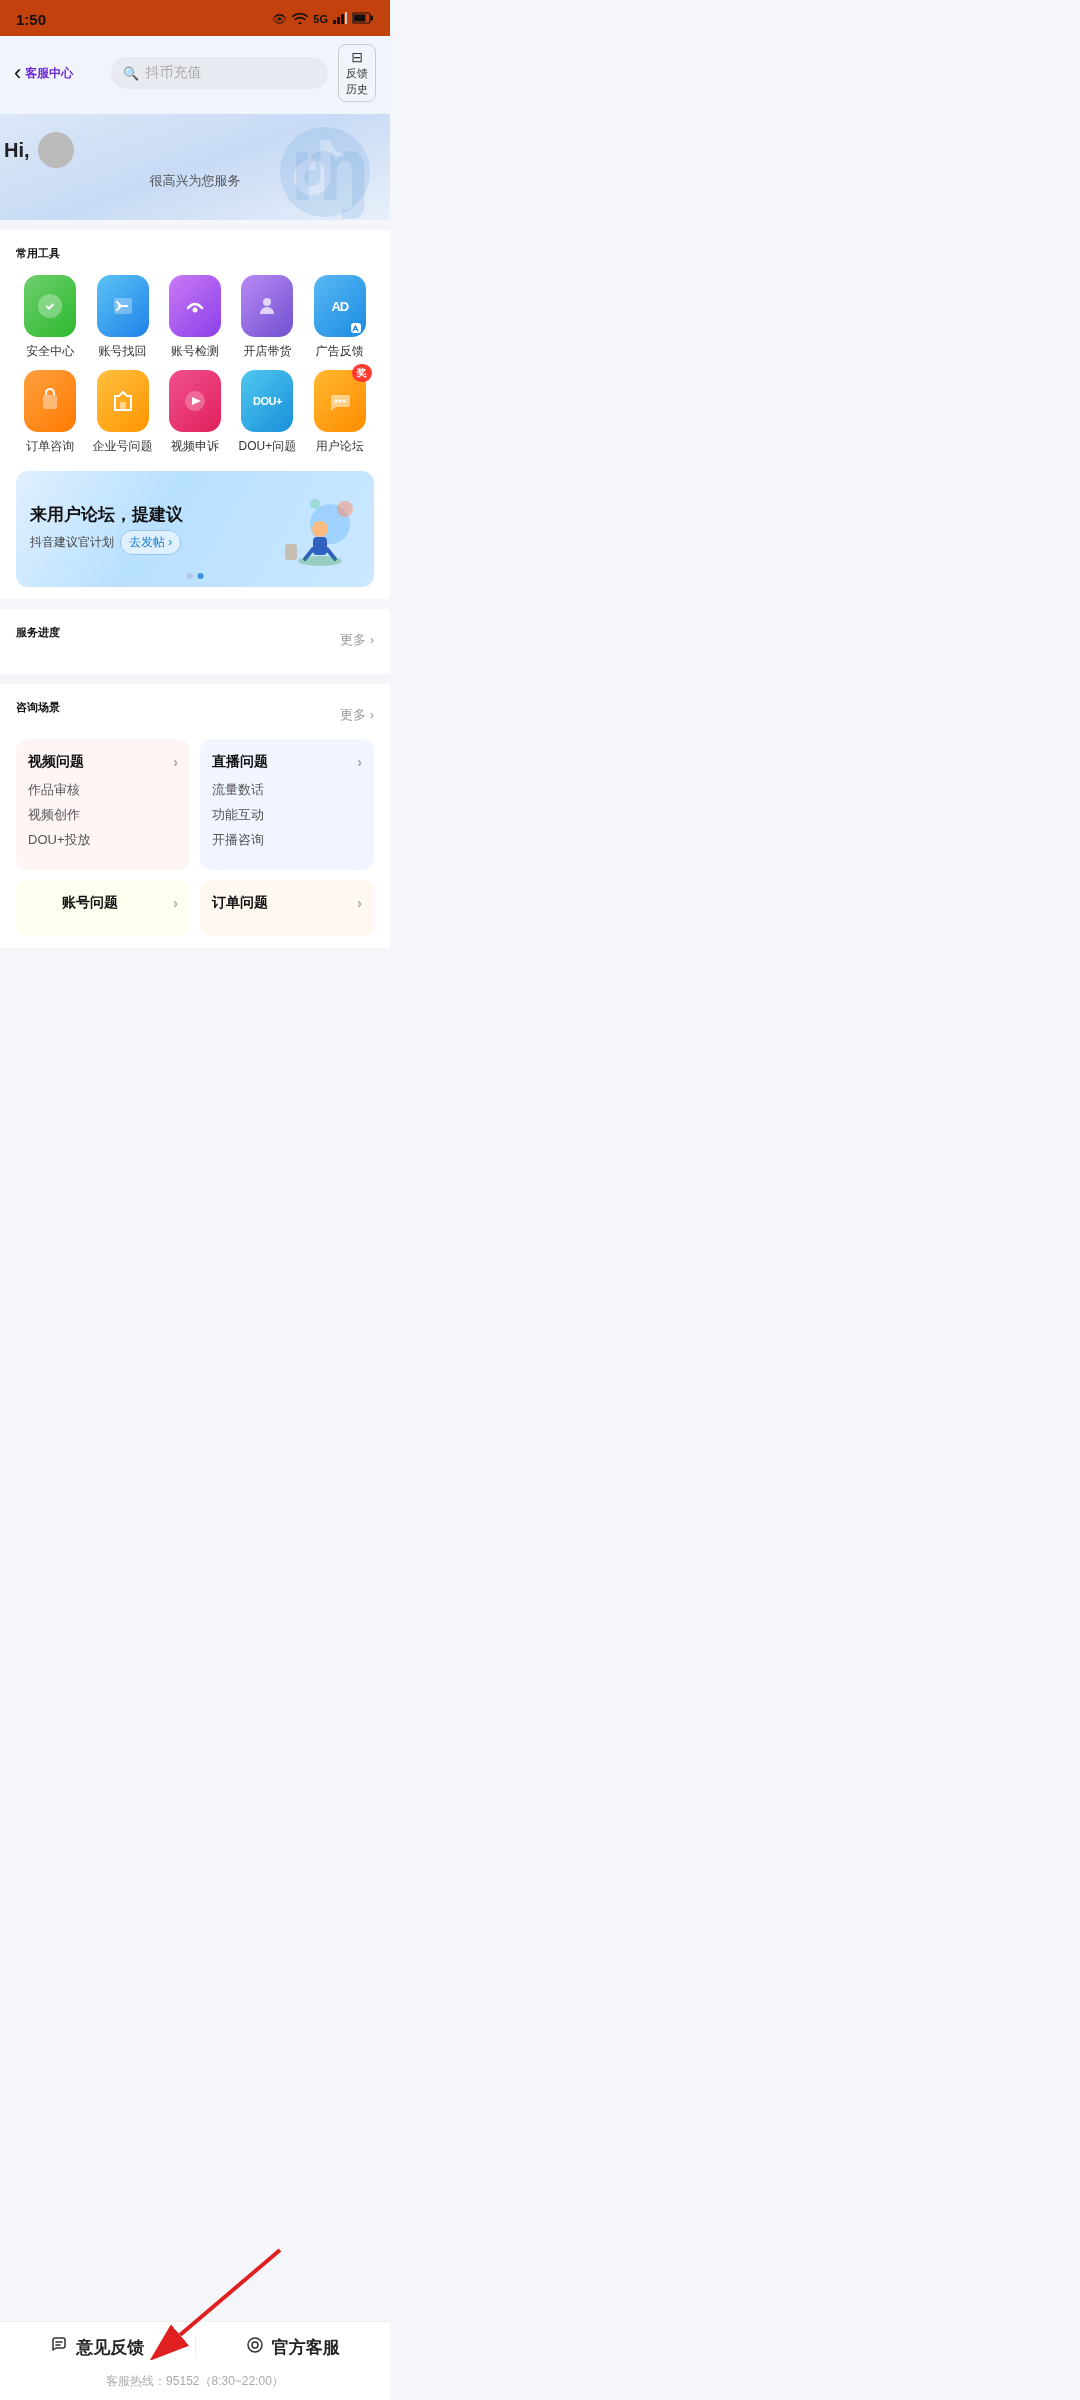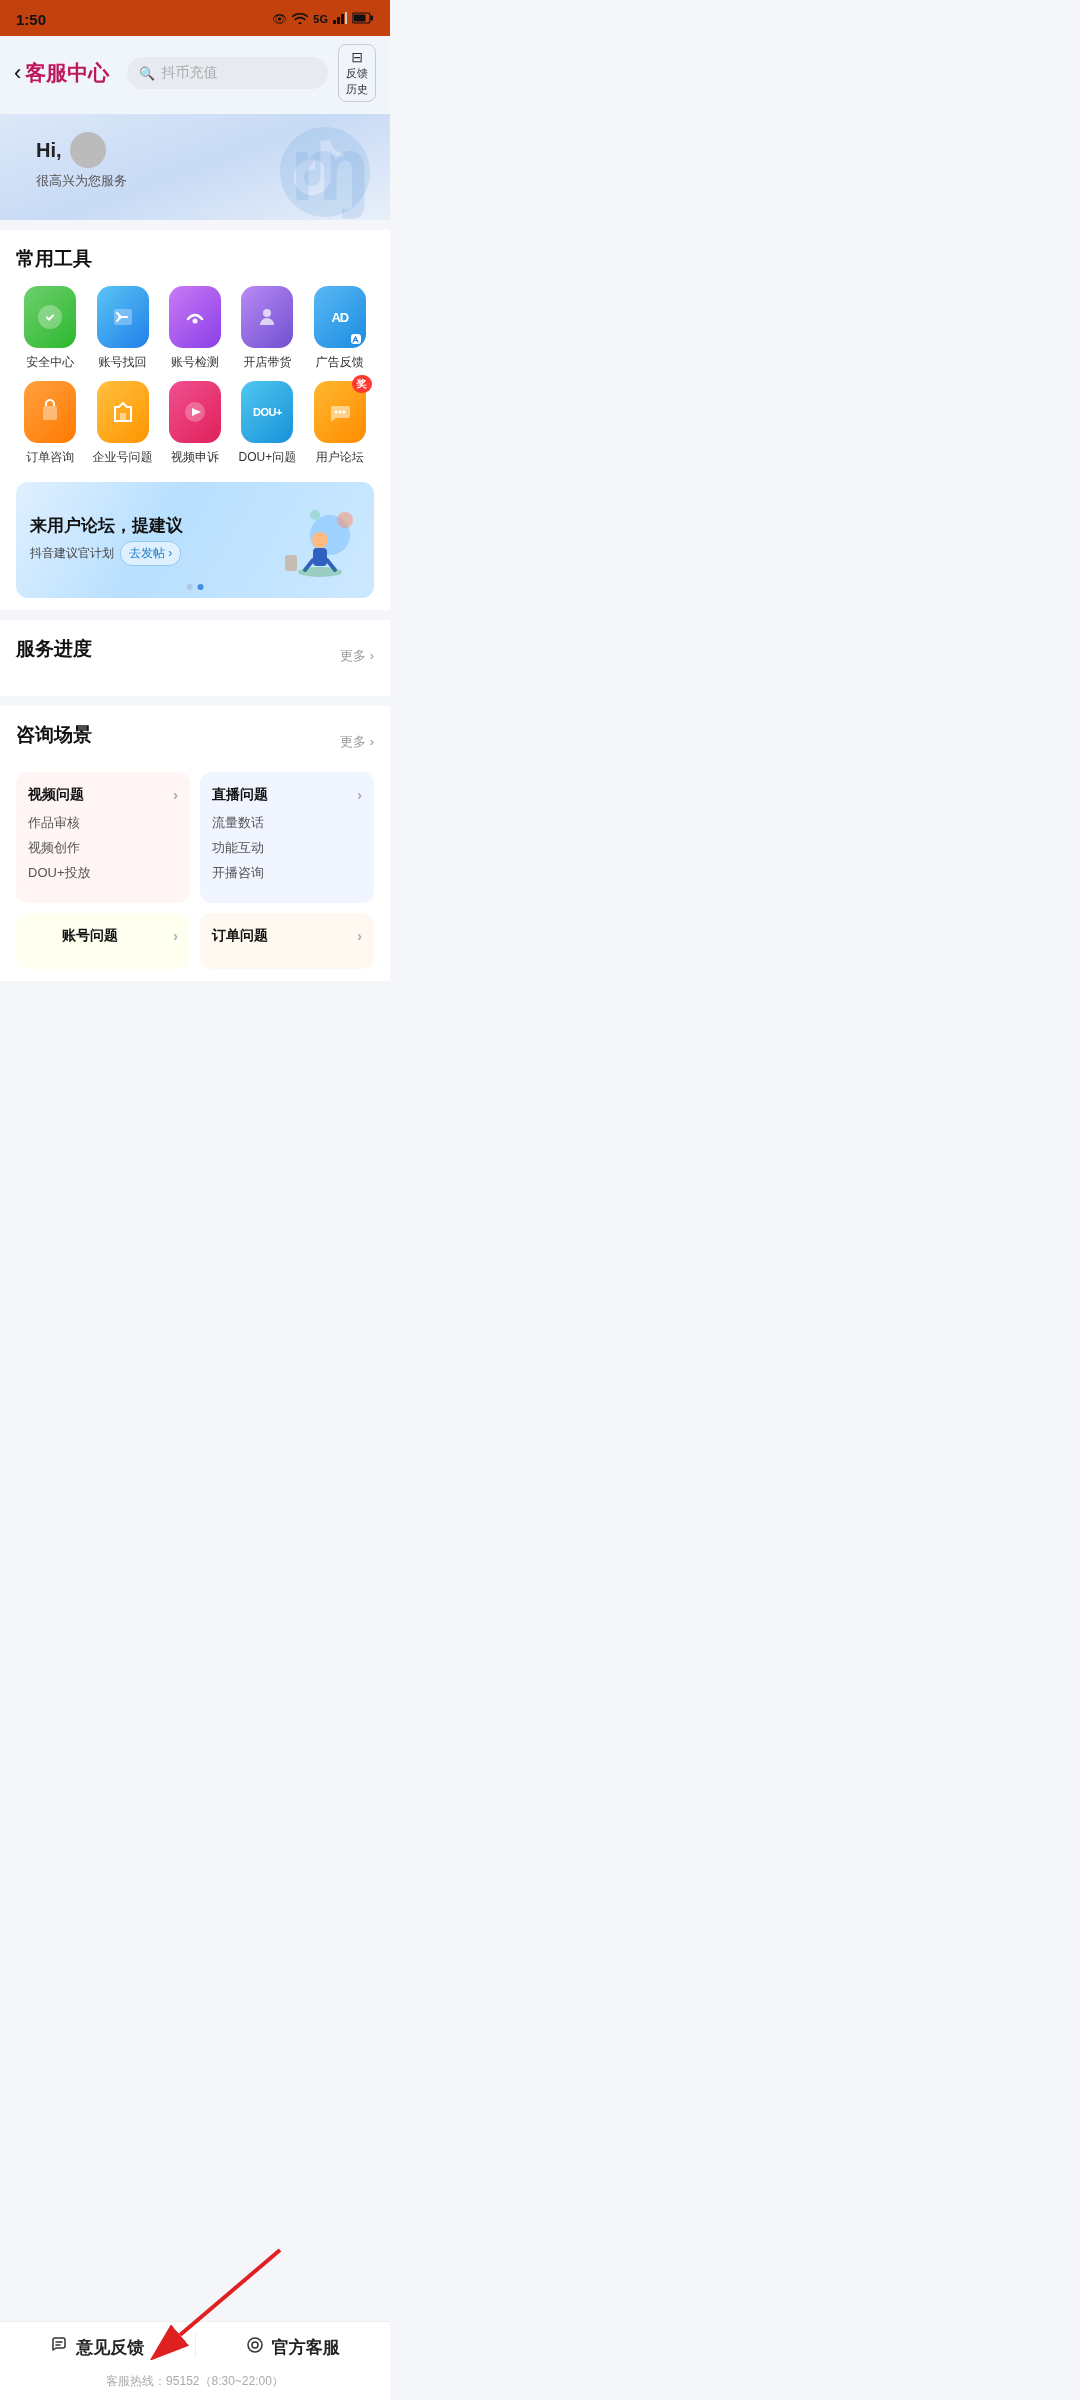--- a/index.html
+++ b/index.html
@@ -45,24 +45,24 @@
     }
     .header-back {
       font-size: 20px;
       color: #111;
       cursor: pointer;
       display: flex;
       align-items: center;
       gap: 4px;
     }
     .header-title {
-      font-size: 21px;
+      font-size: 12px;
       font-weight: 600;
-      color: #be185d;
-      margin-right: 8px;
+      color: #6d28d9;
+      margin-right: 28px;
     }
     .header-search {
       flex: 1;
       background: #e8eaf2;
       border-radius: 20px;
       display: flex;
       align-items: center;
       padding: 7px 12px;
       gap: 6px;
       color: #999;
@@ -76,23 +76,24 @@
       color: #333;
       gap: 1px;
       border: 1px solid #ccc;
       border-radius: 8px;
       padding: 4px 7px;
     }
 
     
     .hero {
       background: linear-gradient(160deg, #dce8f8 0%, #c8daf5 50%, #e8f0fa 100%);
-      padding: 18px 36px 30px;
+      padding: 18px 4px 30px;
       position: relative;
       overflow: hidden;
+      text-align: center;
     }
     .hero-greeting {
       font-size: 20px;
       font-weight: 600;
       color: #222;
       display: flex;
       align-items: center;
       gap: 8px;
     }
     .hero-greeting .avatar-blur {
@@ -117,21 +118,21 @@
       line-height: 1;
     }
 
     
     .section {
       background: #fff;
       margin-top: 10px;
       padding: 16px 16px 12px;
     }
     .section-title {
-      font-size: 19px;
+      font-size: 11px;
       font-weight: 700;
       color: #111;
       margin-bottom: 14px;
     }
 
     
     .tool-grid {
       display: grid;
       grid-template-columns: repeat(5, 1fr);
       gap: 10px 4px;

